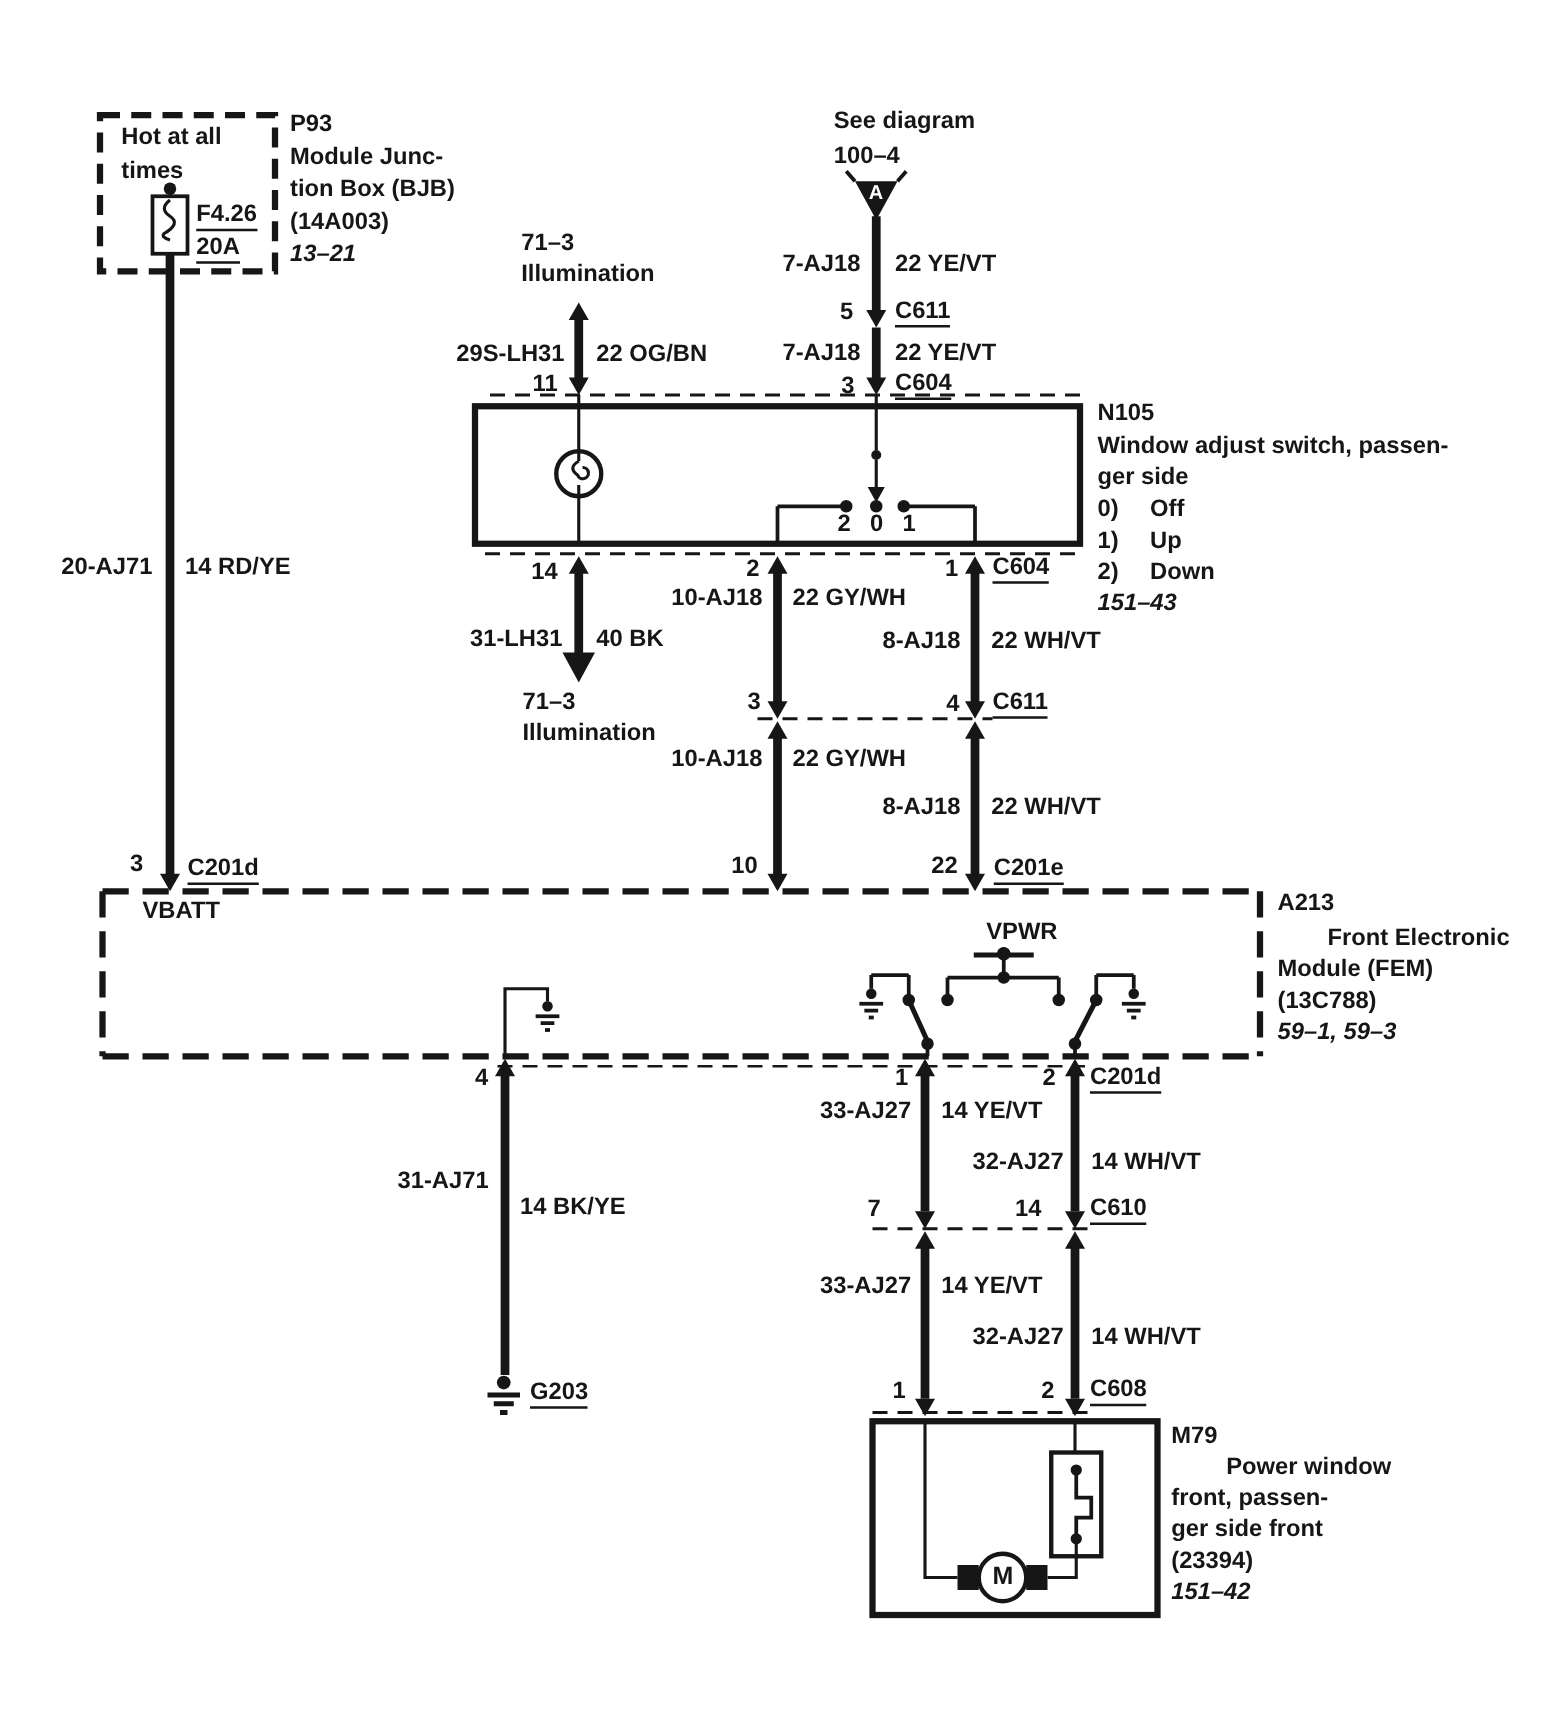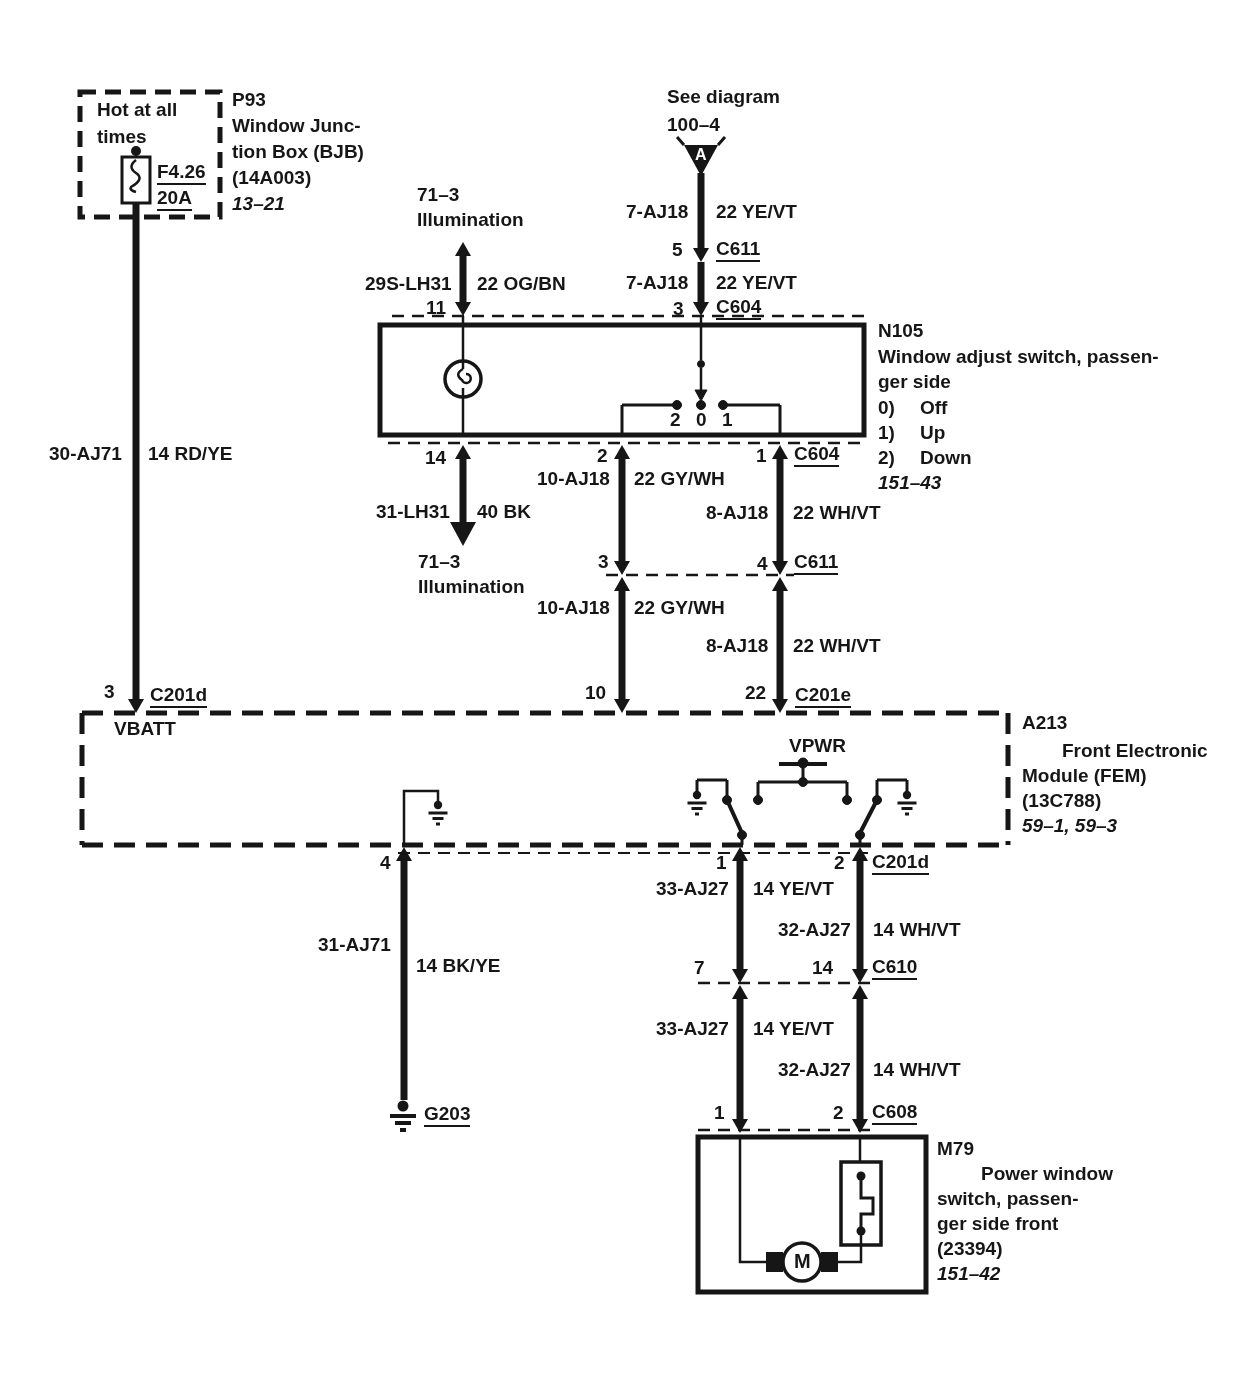--- a/index.html
+++ b/index.html
@@ -205,21 +205,21 @@
     <rect x="821" y="1252" width="17" height="20" fill="#161616" stroke="none"></rect>
     <circle cx="802" cy="1262" r="19" stroke-width="3.5" fill="#fff"></circle>
   </g>
 </svg>
 
 <div class="lbl" style="left:97px;top:99px">Hot at all</div>
 <div class="lbl" style="left:97px;top:126px">times</div>
 <div class="lbl u" style="left:157px;top:161px">F4.26</div>
 <div class="lbl u" style="left:157px;top:187px">20A</div>
 <div class="lbl" style="left:232px;top:89px">P93</div>
-<div class="lbl" style="left:232px;top:115px">Window Junc-</div>
+<div class="lbl" style="left:232px;top:115px">Module Junc-</div>
 <div class="lbl" style="left:232px;top:141px">tion Box (BJB)</div>
 <div class="lbl" style="left:232px;top:167px">(14A003)</div>
 <div class="lbl it" style="left:232px;top:193px">13–21</div>
 
 <div class="lbl" style="left:667px;top:86px">See diagram</div>
 <div class="lbl" style="left:667px;top:114px">100–4</div>
 <div class="lbl wht" style="left:695px;top:146px">A</div>
 
 <div class="lbl" style="left:417px;top:184px">71–3</div>
 <div class="lbl" style="left:417px;top:209px">Illumination</div>
@@ -271,21 +271,21 @@
 
 <div class="lbl" style="left:537px;top:597px">10-AJ18</div>
 <div class="lbl" style="left:634px;top:597px">22 GY/WH</div>
 <div class="lbl" style="left:706px;top:635px">8-AJ18</div>
 <div class="lbl" style="left:793px;top:635px">22 WH/VT</div>
 
 <div class="lbl" style="left:585px;top:682px">10</div>
 <div class="lbl" style="left:745px;top:682px">22</div>
 <div class="lbl u" style="left:795px;top:684px">C201e</div>
 
-<div class="lbl" style="left:49px;top:443px">30-AJ71</div>
+<div class="lbl" style="left:49px;top:443px">20-AJ71</div>
 <div class="lbl" style="left:148px;top:443px">14 RD/YE</div>
 <div class="lbl" style="left:104px;top:681px">3</div>
 <div class="lbl u" style="left:150px;top:684px">C201d</div>
 
 <div class="lbl" style="left:114px;top:718px">VBATT</div>
 <div class="lbl" style="left:789px;top:735px">VPWR</div>
 <div class="lbl" style="left:1022px;top:712px">A213</div>
 <div class="lbl" style="left:1062px;top:740px">Front Electronic</div>
 <div class="lbl" style="left:1022px;top:765px">Module (FEM)</div>
 <div class="lbl" style="left:1022px;top:790px">(13C788)</div>
@@ -314,18 +314,18 @@
 <div class="lbl" style="left:778px;top:1059px">32-AJ27</div>
 <div class="lbl" style="left:873px;top:1059px">14 WH/VT</div>
 
 <div class="lbl" style="left:714px;top:1102px">1</div>
 <div class="lbl" style="left:833px;top:1102px">2</div>
 <div class="lbl u" style="left:872px;top:1101px">C608</div>
 
 <div class="lbl mlabel" style="left:794px;top:1250px">M</div>
 <div class="lbl" style="left:937px;top:1138px">M79</div>
 <div class="lbl" style="left:981px;top:1163px">Power window</div>
-<div class="lbl" style="left:937px;top:1188px">switch, passen-</div>
+<div class="lbl" style="left:937px;top:1188px">front, passen-</div>
 <div class="lbl" style="left:937px;top:1213px">ger side front</div>
 <div class="lbl" style="left:937px;top:1238px">(23394)</div>
 <div class="lbl it" style="left:937px;top:1263px">151–42</div>
 
 </div>
 
 </body></html>

